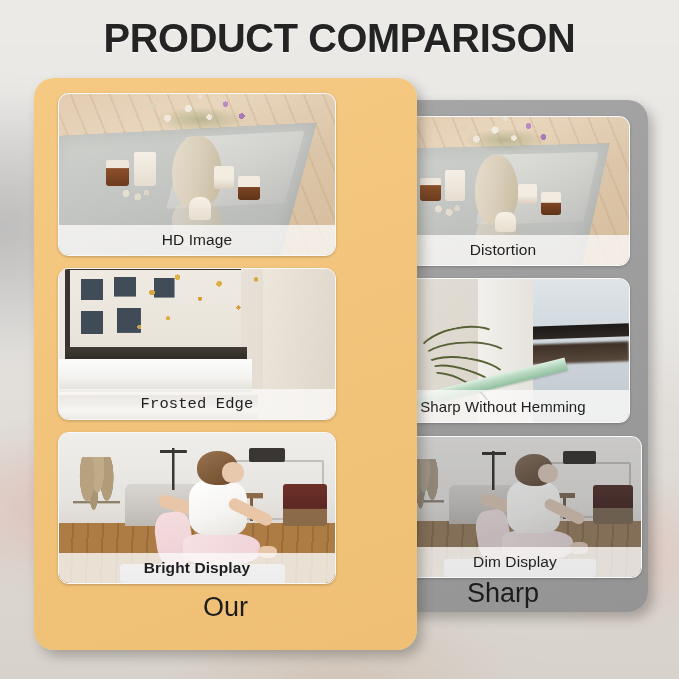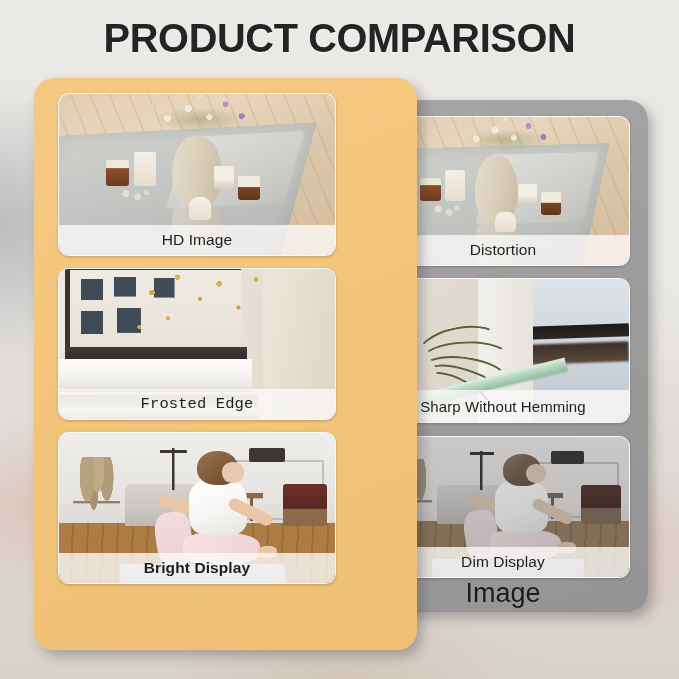--- a/index.html
+++ b/index.html
@@ -103,21 +103,21 @@
 
   
   #card-hd      { left: 24px; top: 15px;  width: 278px; height: 163px; }
   #card-frost   { left: 24px; top: 190px; width: 278px; height: 152px; font-family: Liberation Mono, monospace; }
   #card-bright  { left: 24px; top: 354px; width: 278px; height: 152px; font-weight: bold; }
   #word-our     { top: 514px; }
 
   
   #card-dist    { left: 18px; top: 16px;  width: 254px; height: 150px; }
   #card-sharp   { left: 18px; top: 178px; width: 254px; height: 145px; }
-  #card-dim     { left: 18px; top: 336px; width: 254px; height: 142px; }
+  #card-dim     { left: 30px; top: 336px; width: 254px; height: 142px; }
   #word-other   { top: 478px; }
 
   
   .scene-mirror { background: linear-gradient(155deg,#e3cdb2 0%,#e8d6bd 28%,#dcc6a9 60%,#d5bc9c 100%); }
   .scene-mirror .floorplank {
     position: absolute; inset: 0;
     background: repeating-linear-gradient(68deg,
       rgba(255,255,255,0.00) 0px, rgba(255,255,255,0.00) 16px,
       rgba(168,130,92,0.16) 16px, rgba(168,130,92,0.16) 18px);
   }
@@ -439,20 +439,21 @@
           <div class="armL"></div>
           <div class="torso"></div>
           <div class="armR"></div>
           <div class="hair"></div>
           <div class="face"></div>
         </div>
       </div>
       <div class="card-label">Bright Display</div>
     </div>
 
+    <div class="panel-word" id="word-our">Our</div>
   </div>
 
   <div class="panel" id="panel-other">
 
     <div class="card" id="card-sharp">
       <div class="scene scene-sharp">
         <div class="wall2"></div>
         <div class="bluewall"></div>
         <div class="darkbar2"></div>
         <div class="darkbar"></div>
@@ -503,16 +504,16 @@
           <div class="armL"></div>
           <div class="torso"></div>
           <div class="armR"></div>
           <div class="hair"></div>
           <div class="face"></div>
         </div>
       </div>
       <div class="card-label">Dim Display</div>
     </div>
 
-    <div class="panel-word" id="word-other">Image</div>
+    <div class="panel-word" id="word-other">Sharp</div>
   </div>
 
 </div>
 
 </body></html>

